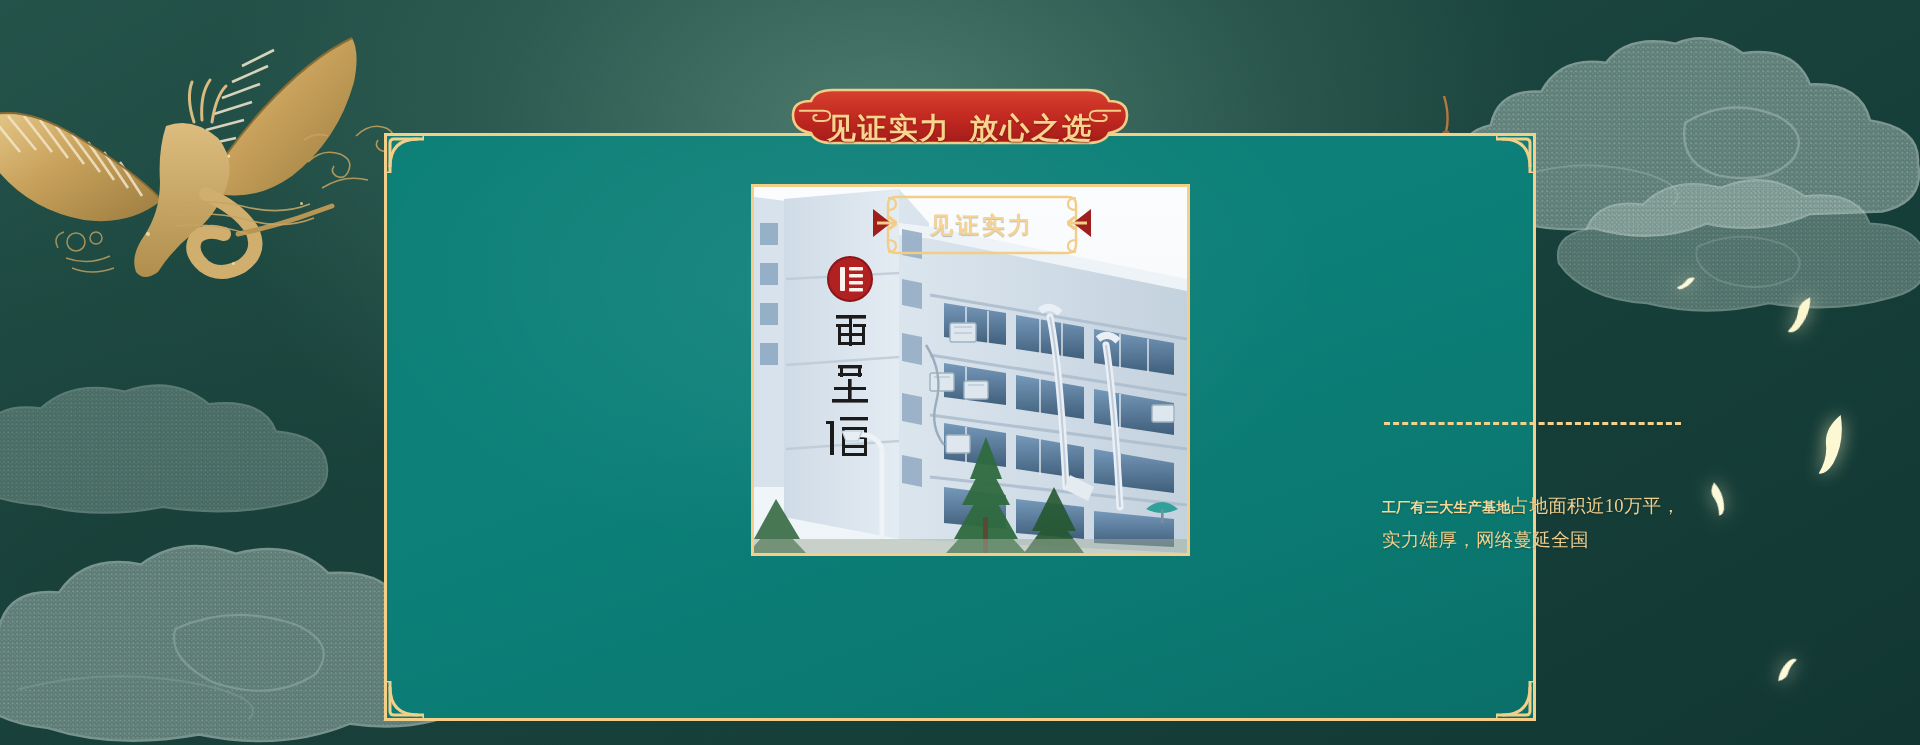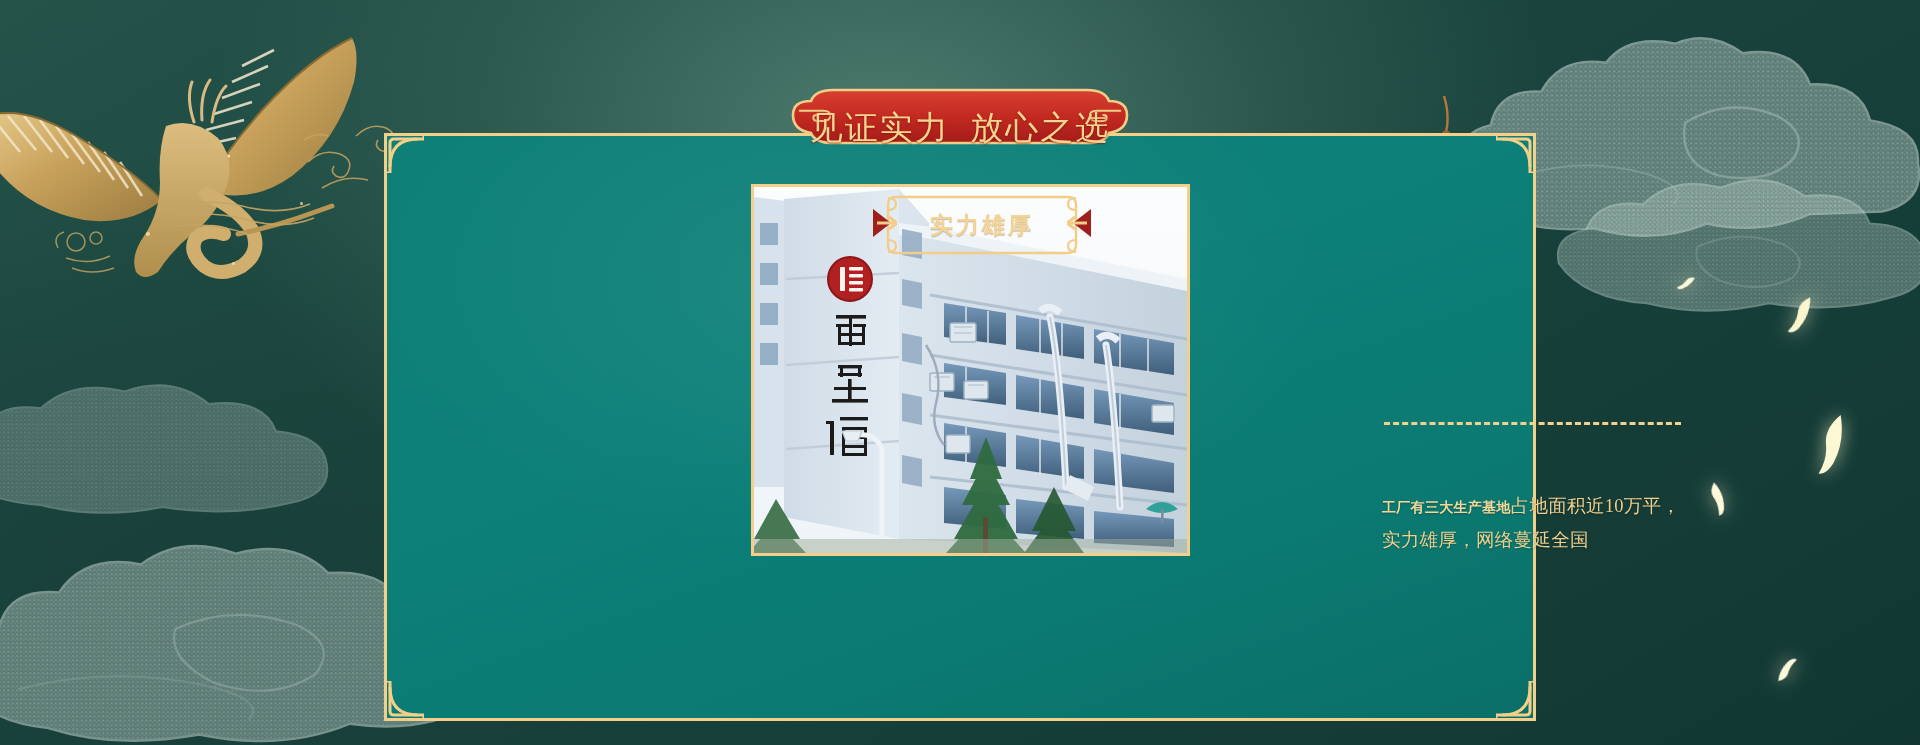--- a/index.html
+++ b/index.html
@@ -68,21 +68,21 @@
 
   
   .ribbon{
     position:absolute; left:50%; top:88px; transform:translateX(-50%);
     width:378px; height:57px; z-index:8;
   }
   .ribbon-bg{ position:absolute; inset:0; }
   .ribbon-text{
     position:absolute; inset:0;
     display:flex; align-items:center; justify-content:center;
-    color:#f7d58e; font-size:33px; font-weight:normal;
+    color:#f7d58e; font-size:29px; font-weight:bold;
     letter-spacing:2px; white-space:pre;
     text-shadow:0 1px 2px rgba(120,18,14,.7);
     font-family:"Liberation Serif","DejaVu Serif",serif;
     margin-top:24px;
   }
   .ruyi{ position:absolute; top:50%; transform:translateY(-50%); width:34px; }
   .ruyi-l{ left:27px; }
   .ruyi-r{ right:27px; transform:translateY(-50%) scaleX(-1); }
 
   
@@ -568,21 +568,21 @@
               <path d="M18 11 L26 17 L18 23" fill="none" stroke="#f2cd88" stroke-width="3"></path>
             </svg>
         </div>
         <div class="badge-arrow ba-r">
           <svg viewBox="0 0 26 34">
               <path d="M2 3 L20 17 L2 31 Z" fill="#9f1f1c"></path>
               <path d="M6 17 L24 17" stroke="#f2cd88" stroke-width="3"></path>
               <path d="M18 11 L26 17 L18 23" fill="none" stroke="#f2cd88" stroke-width="3"></path>
             </svg>
         </div>
-        <div class="badge-label">实力雄厚</div>
+        <div class="badge-label">见证实力</div>
       </div>
 
       <div class="divider"></div>
 
       <p class="body-text"><span class="em">工厂有三大生产基地</span><span>占地面积近10万平，实力雄厚，网络蔓延全国</span></p>
     </div>
   </div>
 
   <div class="ribbon">
     <div class="ribbon-bg">

